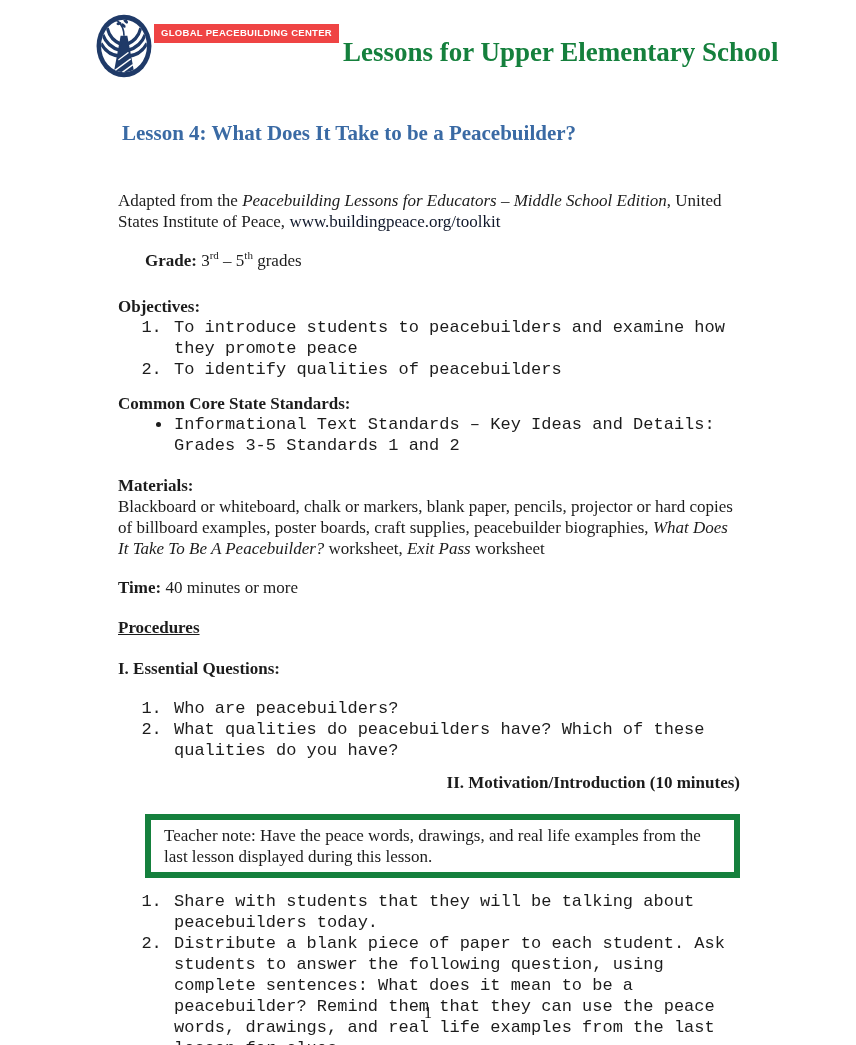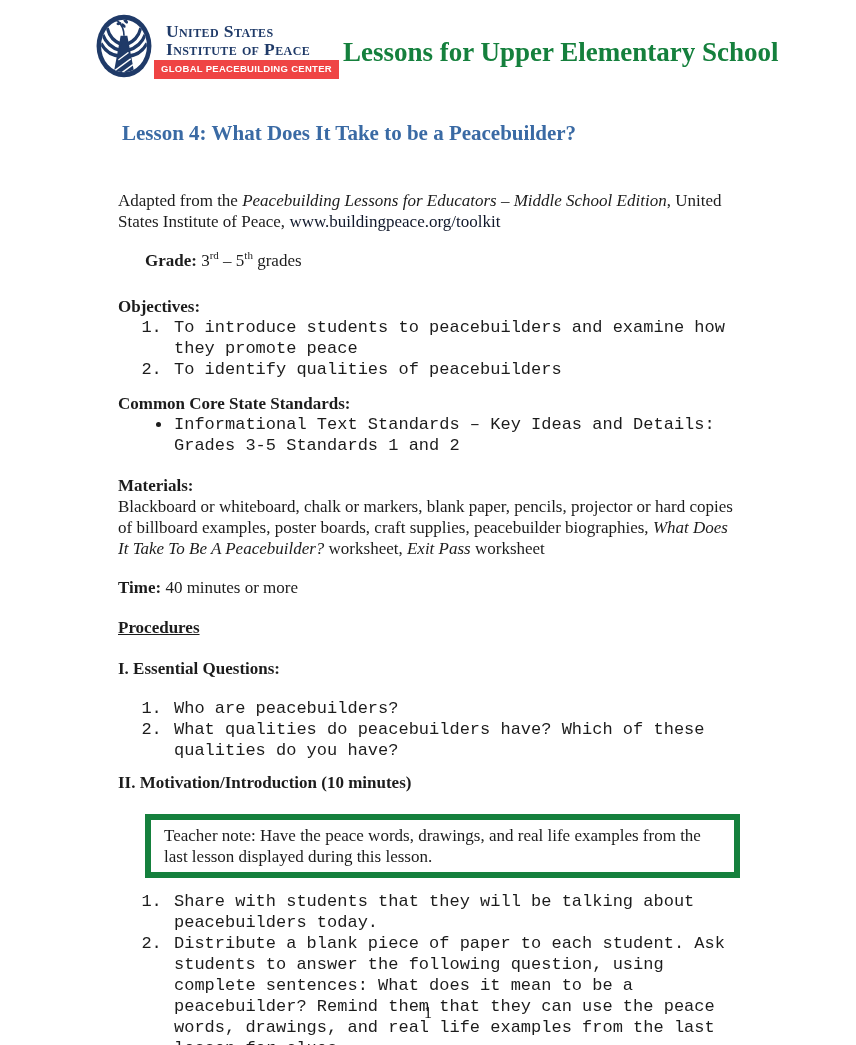--- a/index.html
+++ b/index.html
@@ -41,21 +41,21 @@
     font-size: 21px; line-height: 26px; font-weight: bold;
     color: #3A6AA4; margin: 0 0 44px 4px;
   }
 
   p { margin: 0; }
   .mb18 { margin-bottom: 18px; }
   .mb25 { margin-bottom: 25px; margin-left: 27px; }
   .mb13 { margin-bottom: 13px; }
   .mb19 { margin-bottom: 19px; }
   .mb20 { margin-bottom: 20px; }
-  .mb21 { margin-bottom: 21px; }
+  .mb21 { margin-bottom: 21px; text-align: right; }
   .mb11 { margin-bottom: 11px; }
 
   .it { font-style: italic; }
   .bold { font-weight: bold; }
   .link { color: #0f172a; cursor: pointer; }
   .underline { text-decoration: underline; }
   sup { font-size: 11px; line-height: 0; vertical-align: super; }
 
   ol, ul { margin: 0; padding-left: 54px; }
   li { padding-left: 2px; font-family: Liberation Mono, monospace; }
@@ -100,24 +100,20 @@
 
       <path d="M50 34 C50 24 46 16 38 10" stroke="#1F3A68" stroke-width="3" fill="none"></path>
       <ellipse cx="36" cy="9" rx="5" ry="2.6" fill="#1F3A68" transform="rotate(-30 36 9)"></ellipse>
       <ellipse cx="45" cy="6" rx="5" ry="2.6" fill="#1F3A68" transform="rotate(20 45 6)"></ellipse>
       <ellipse cx="53" cy="11" rx="5" ry="2.6" fill="#1F3A68" transform="rotate(45 53 11)"></ellipse>
       <ellipse cx="41" cy="15" rx="4.5" ry="2.4" fill="#1F3A68" transform="rotate(-10 41 15)"></ellipse>
       <ellipse cx="49" cy="18" rx="4.5" ry="2.4" fill="#1F3A68" transform="rotate(35 49 18)"></ellipse>
     </g>
   </svg>
   <div class="logo-textcol">
-    <div class="logo-wordmark">
-      <div>United States</div>
-      <div>Institute of Peace</div>
-    </div>
     <div class="logo-banner">GLOBAL PEACEBUILDING CENTER</div>
   </div>
 </div>
 
 <div class="header-title">Lessons for Upper Elementary School</div>
 
 <div class="main">
 
   <h1 class="doc-title">Lesson 4: What Does It Take to be a Peacebuilder?</h1>
 

